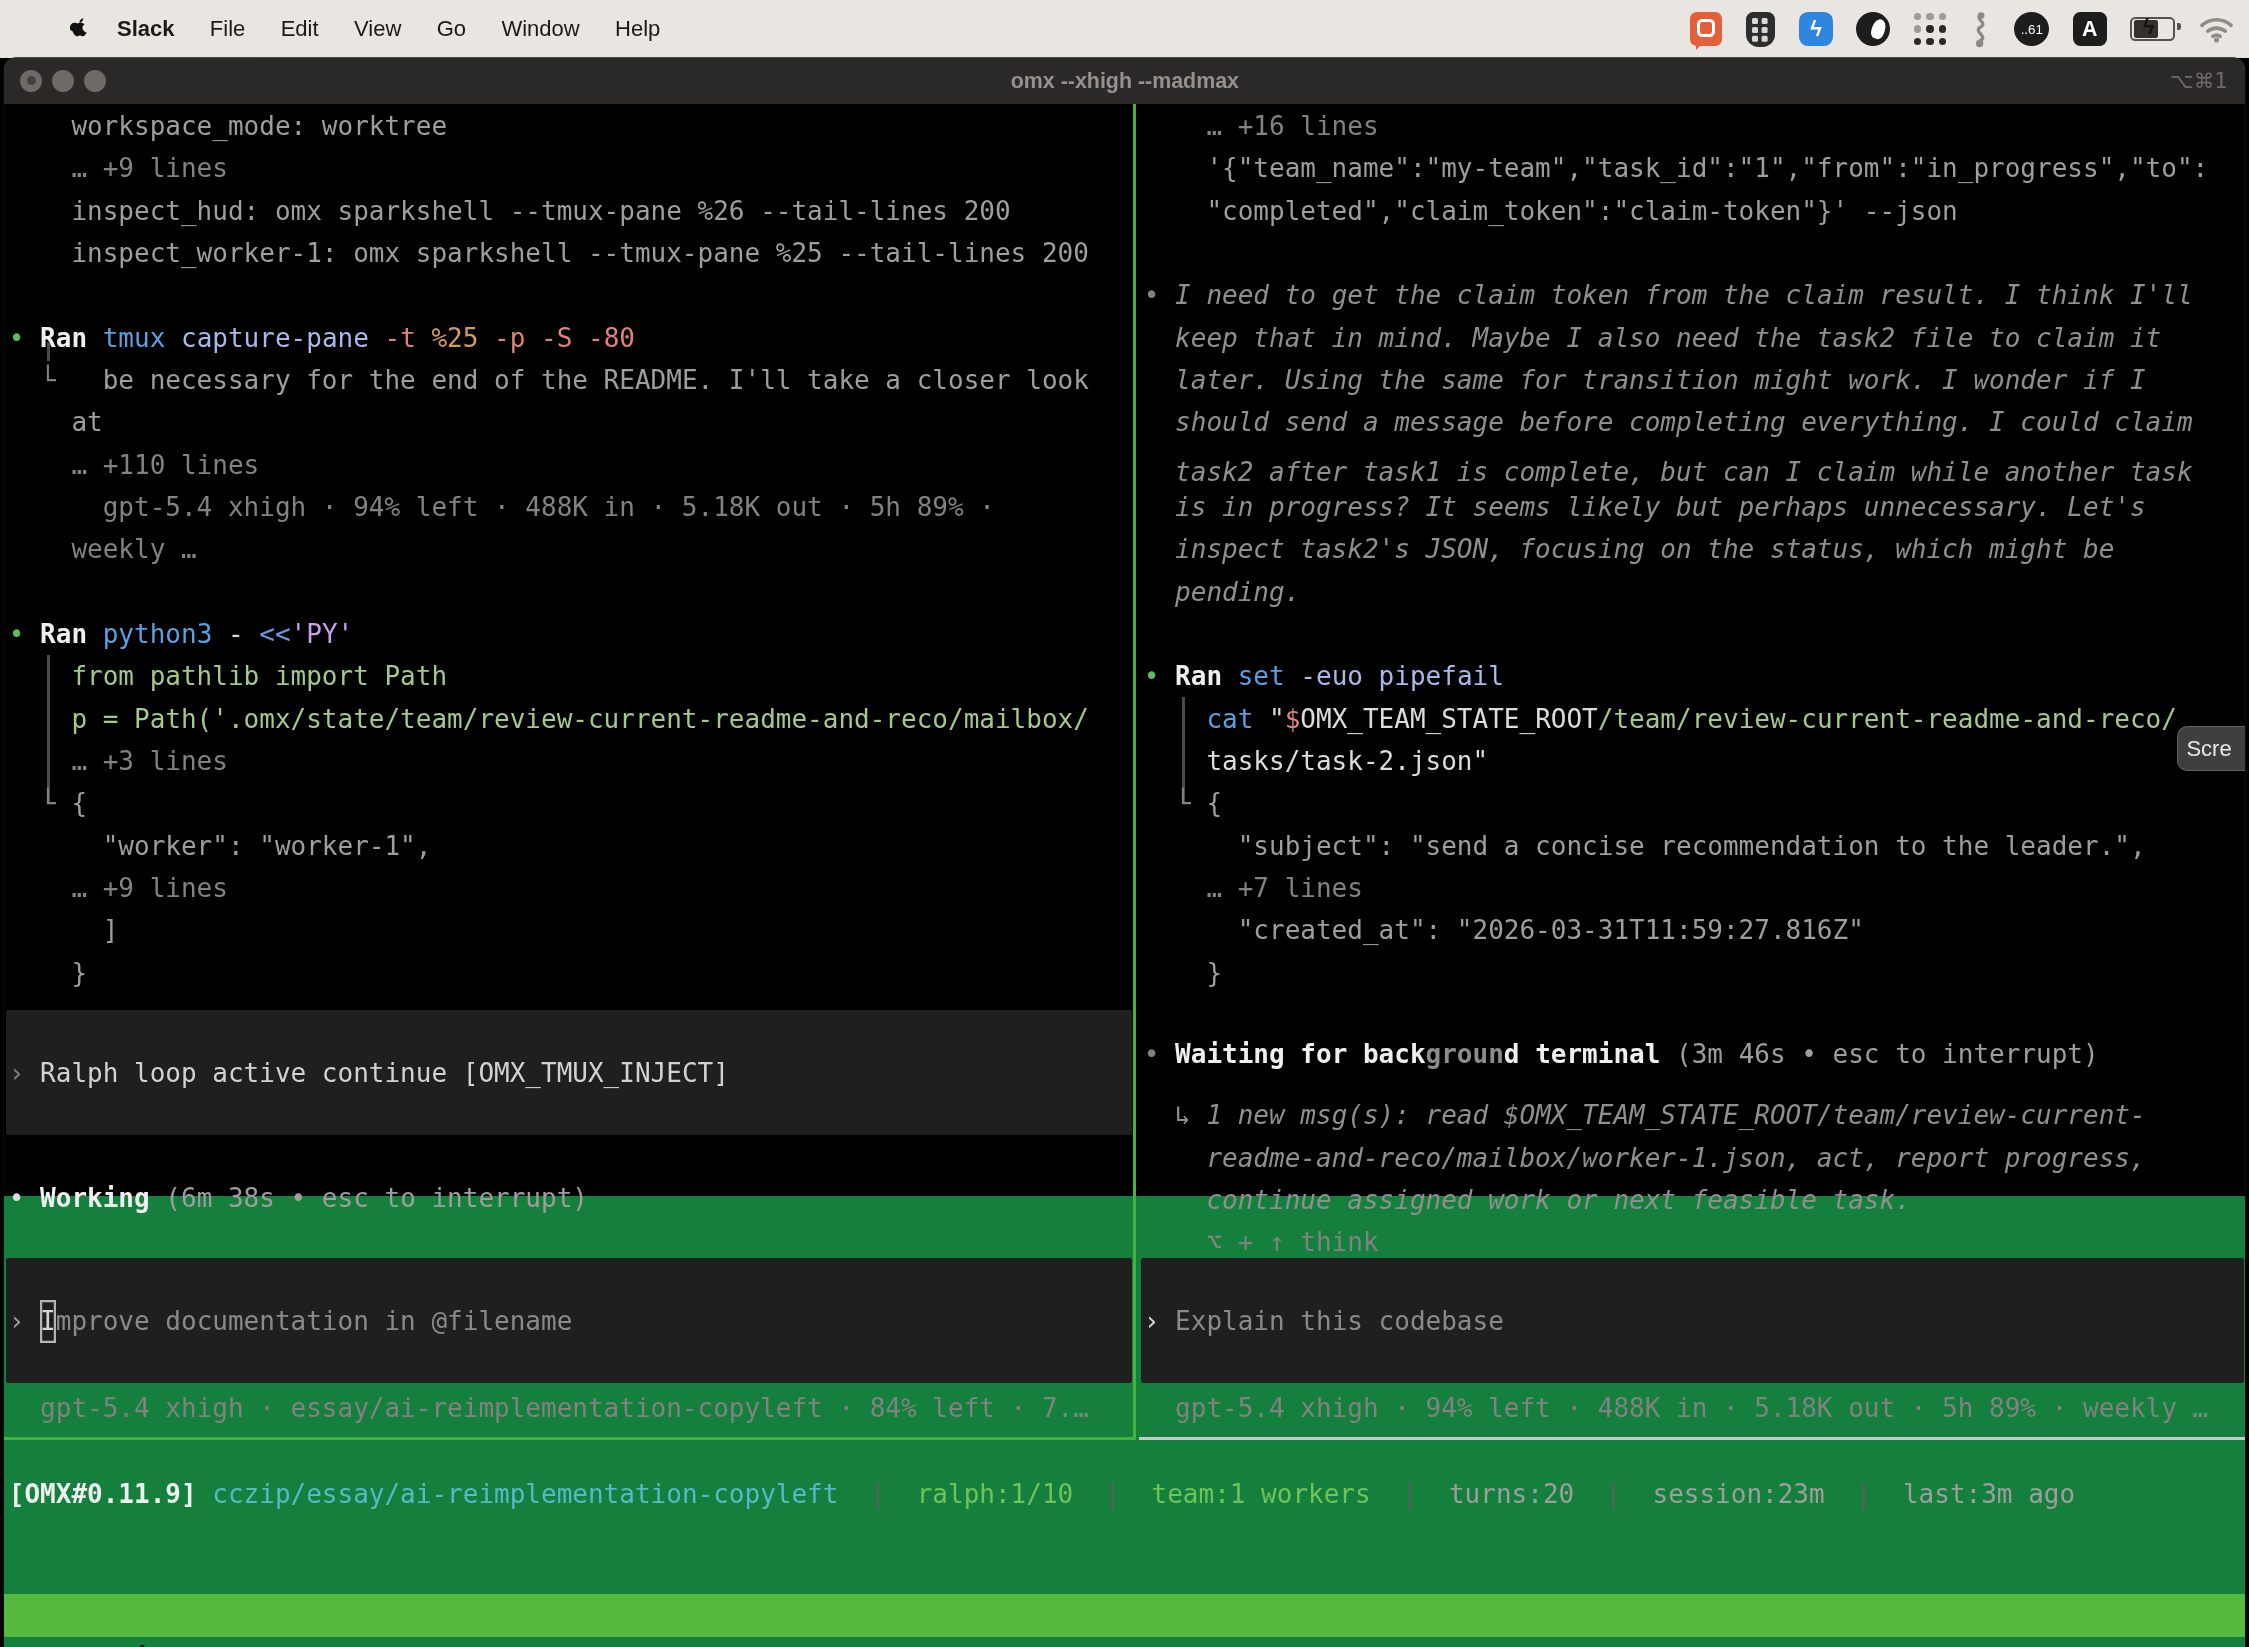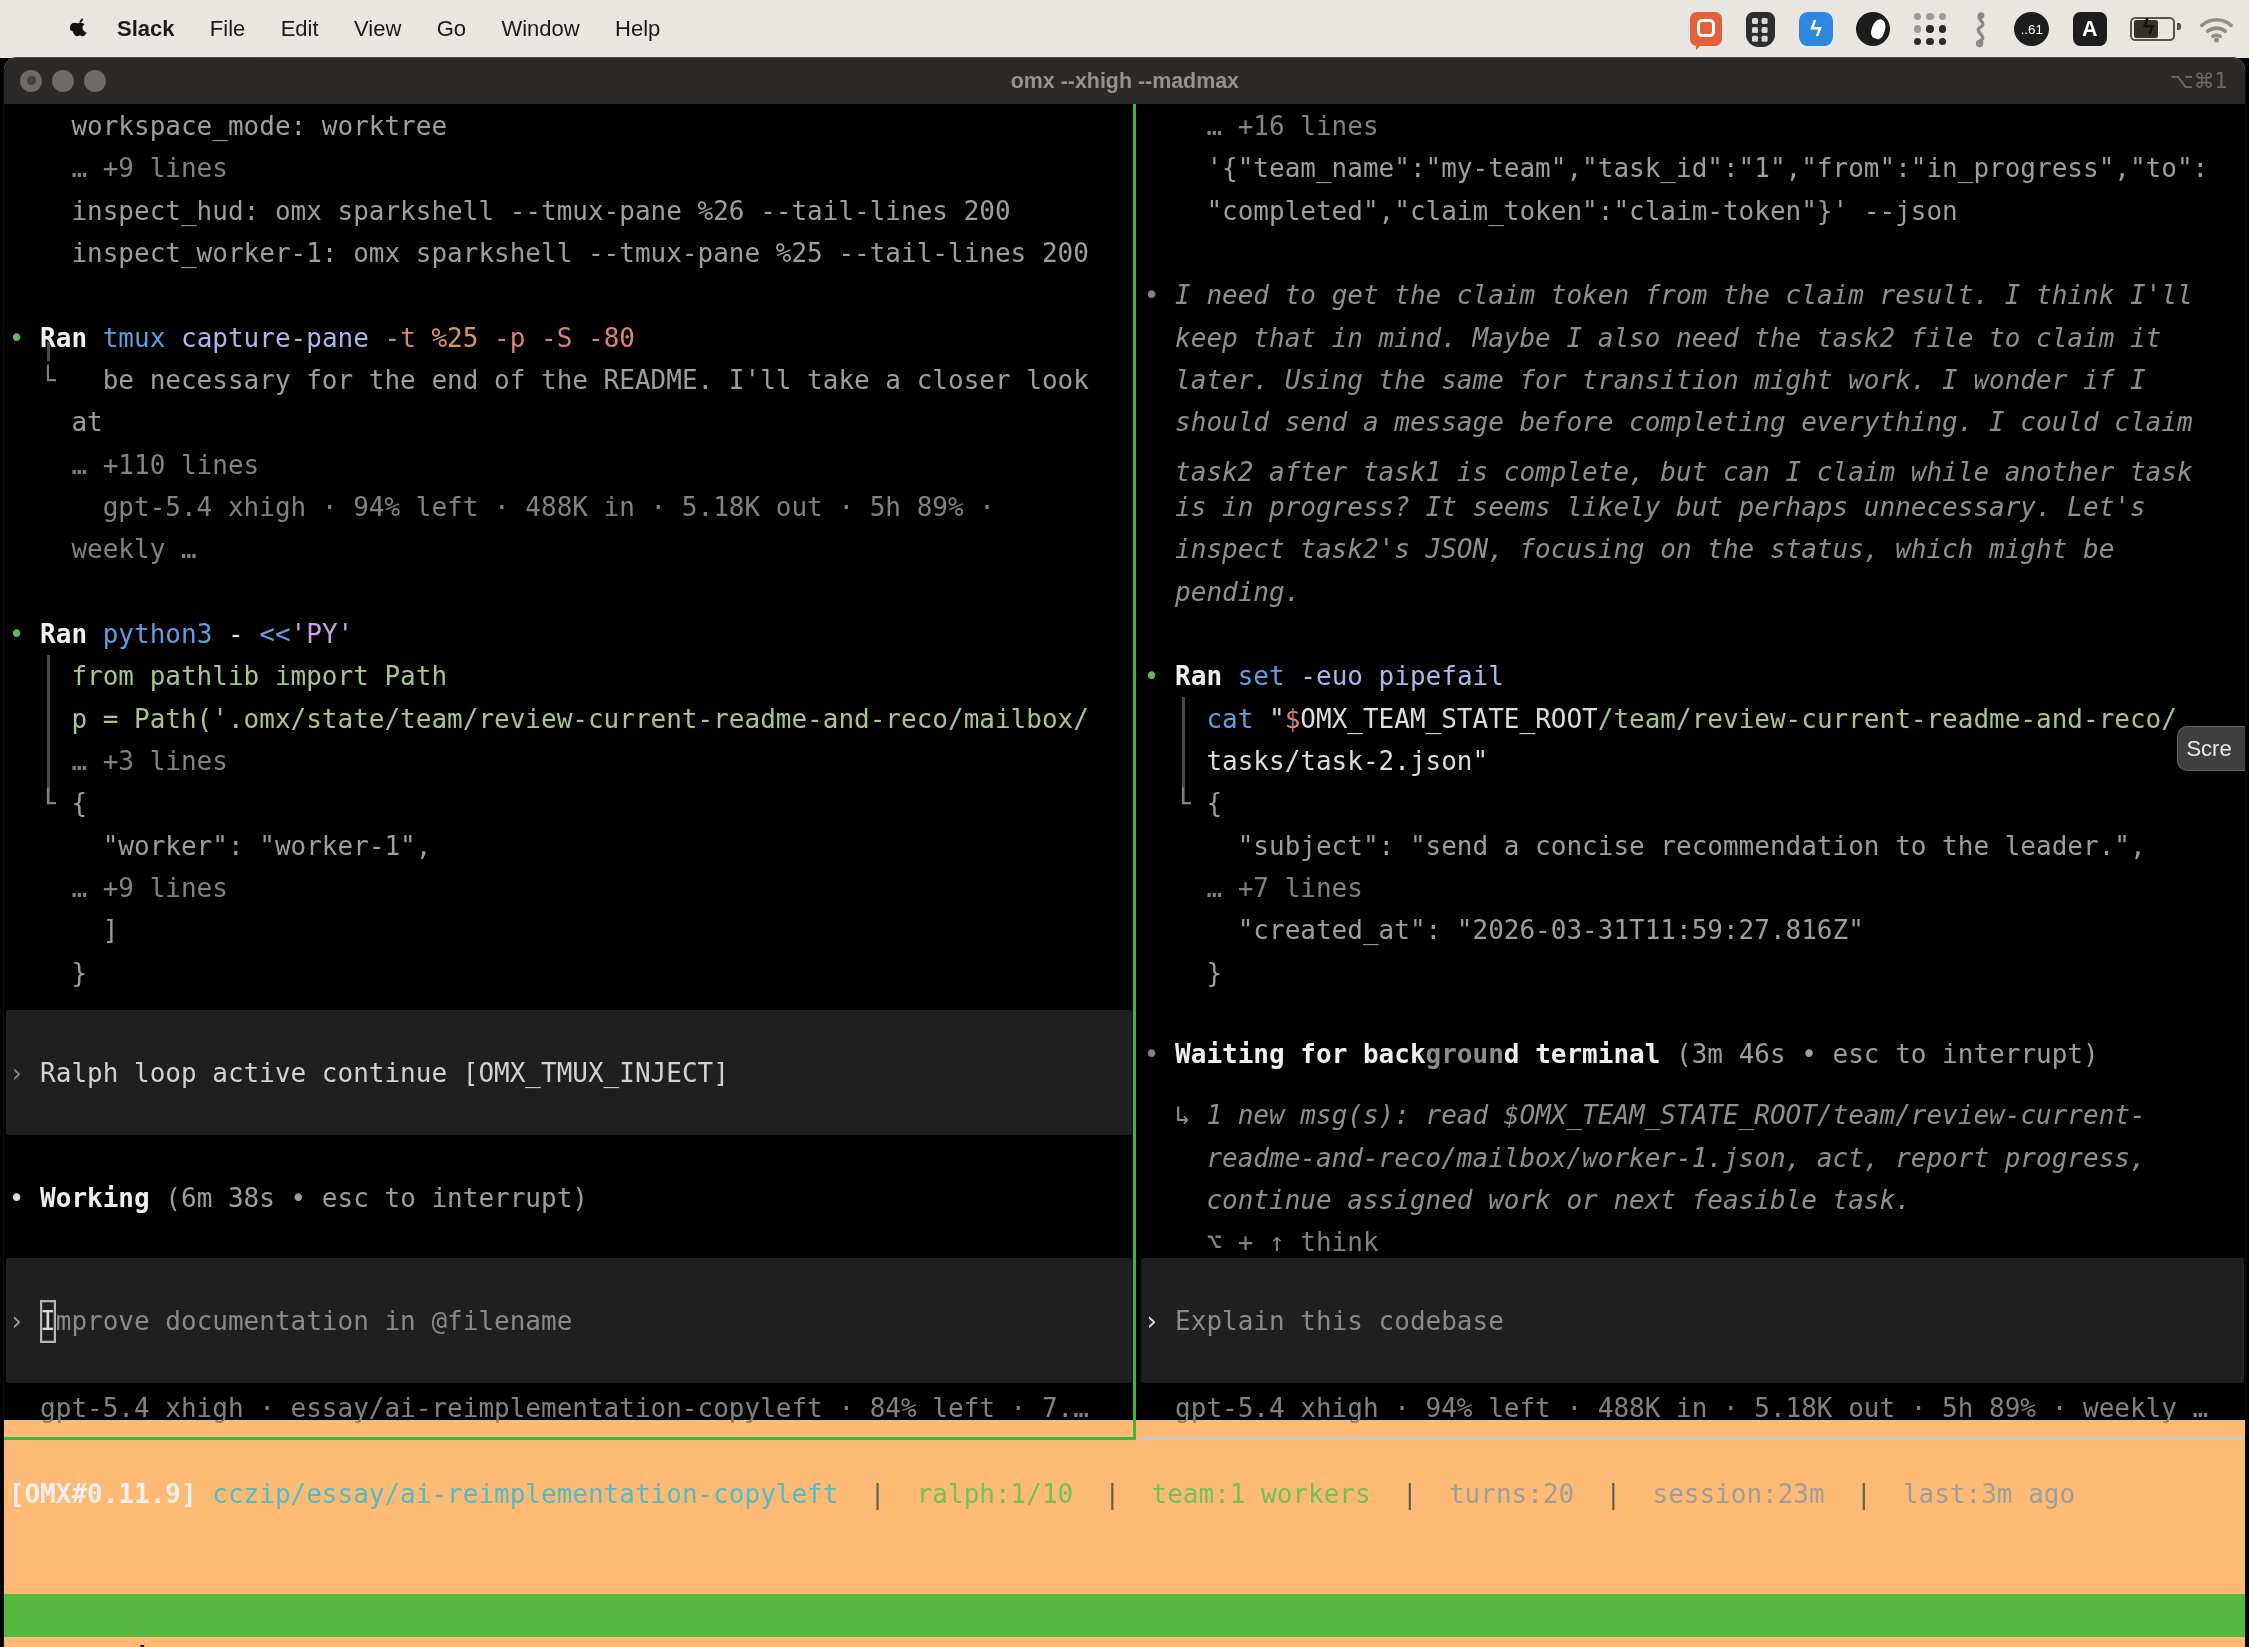--- a/index.html
+++ b/index.html
@@ -33,32 +33,32 @@
   .icon-badge61{width:35px;height:34px;border-radius:50%;background:#1d1d1d;color:#fff;display:flex;align-items:center;justify-content:center;
     font-size:13.3px;letter-spacing:0;}
   .icon-a{width:34px;height:34px;border-radius:7.4px;background:#1d1d1d;color:#fff;display:flex;align-items:center;justify-content:center;
     font-size:21.4px;font-weight:bold;}
   .icon-batt{position:relative;width:41px;height:20.7px;border:2.2px solid #57534d;border-radius:5.2px;}
   .icon-batt::after{content:"";position:absolute;right:-7.4px;top:4.4px;width:3.7px;height:7.4px;background:#57534d;border-radius:0 2.2px 2.2px 0;}
   .icon-batt b{position:absolute;left:1.5px;top:1.5px;bottom:1.5px;width:58%;background:#34312d;border-radius:2.2px;}
   .icon-batt s{position:absolute;left:10.3px;top:-4.4px;font-size:22px;color:#14120f;text-decoration:none;font-weight:bold;}
 
   
-  .window{position:absolute;top:58px;left:4.4px;width:2241px;height:1590px;background:#fdba74;border-radius:11.8px 11.8px 0 0;overflow:hidden;
+  .window{position:absolute;top:58px;left:4.4px;width:2241px;height:1590px;background:#15803d;border-radius:11.8px 11.8px 0 0;overflow:hidden;
     box-shadow:0 0 0 0.7px #111;}
   .titlebar{height:46px;background:var(--titlebar-bg,#2b2928);position:relative;display:flex;align-items:center;justify-content:center;}
   .traffic{position:absolute;left:16px;top:11.8px;display:flex;gap:9.6px;}
   .tl{width:22px;height:22px;border-radius:50%;background:#6e6a66;}
   .tl.first{display:flex;align-items:center;justify-content:center;}
   .tl.first::after{content:"";width:8.9px;height:8.9px;border-radius:50%;background:#44413e;}
   .wtitle{color:#96918c;font-size:21.4px;font-weight:600;font-family:"Liberation Sans",sans-serif;}
   .wshortcut{position:absolute;right:17.7px;color:#6f6b67;font-size:20.7px;font-family:"DejaVu Sans",sans-serif;}
 
   
-  .term{position:absolute;top:46px;left:0;width:2241px;height:1316px;background:var(--terminal-bg,#000);}
+  .term{position:absolute;top:46px;left:0;width:2241px;height:1092px;background:var(--terminal-bg,#000);}
   .pane{position:absolute;top:0;height:1336px;overflow:hidden;}
   .paneL{left:0;width:1129px;}
   .paneR{left:1135px;width:1106px;}
   .ln{position:absolute;left:4.4px;right:0;height:43px;line-height:43px;font-size:26px;white-space:pre;color:#9e9e9e;}
   .panel{position:absolute;left:1.5px;height:125px;background:var(--panel-bg,#1f1f1f);border-radius:2.2px;}
   .paneL .panel{width:1126px;}
   .paneR .panel{width:1103px;}
   .vstub{position:absolute;left:43px;width:2.2px;background:#4a4a4a;}
   .div-v{position:absolute;left:1129px;top:0;width:3px;height:1336px;background:var(--pane-border-active,#43b33c);}
   .bb-left{position:absolute;left:0;top:1333px;width:1129px;height:3px;background:var(--pane-border-active,#43b33c);}

